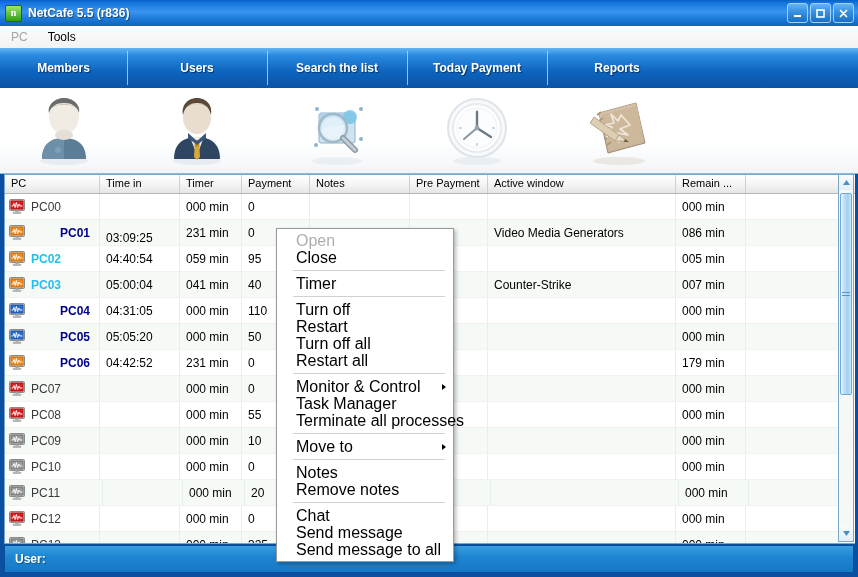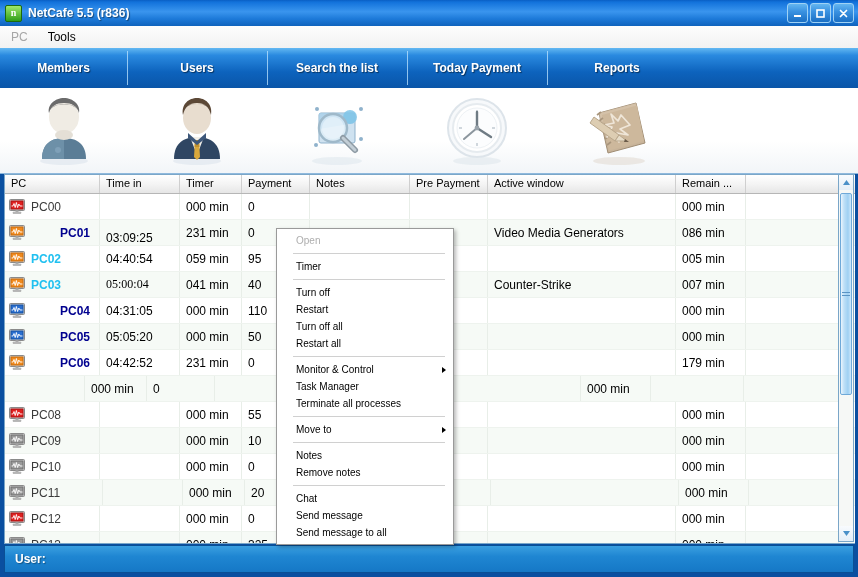--- a/index.html
+++ b/index.html
@@ -146,21 +146,21 @@
   
   .ctxmenu{
     position:absolute;left:276px;top:228px;width:178px;
     background:#ffffff;border:1px solid #9a9a9a;
     box-shadow:2px 2px 4px rgba(0,0,0,.28);
     padding:3px 0;box-sizing:border-box;z-index:40;
   }
   .mi{
     position:relative;height:17px;line-height:17px;
     padding-left:19px;padding-right:16px;
-    font-size:10px;color:#000000;white-space:nowrap;
+    font-size:16px;color:#000000;white-space:nowrap;
   }
   .mi.dis{color:#aeaeae;}
   .mi .arrow{
     position:absolute;right:7px;top:50%;transform:translateY(-50%);
     width:0;height:0;border-left:4px solid #000;
     border-top:3.5px solid transparent;border-bottom:3.5px solid transparent;
   }
   .sep{height:1px;background:#d0d0d0;margin:4px 8px 4px 16px;}
 </style>
 </head>
@@ -414,21 +414,21 @@
           <div class="cell pc" style="width: 95px;">
             <span class="mon"><svg viewBox="0 0 17 15" width="17" height="15">
     <rect x="0.5" y="0.5" width="15" height="11" rx="1" fill="#cfcfcf" stroke="#8a8a8a"></rect>
     <rect x="2" y="2" width="12" height="8" fill="#f08a1e" stroke="#c96a08"></rect>
     <path d="M2.5 7 L4 7 L5 4.5 L6.2 8.5 L7.4 3.5 L8.6 8.5 L9.8 5 L11 7 L13.5 7" fill="none" stroke="#ffffff" stroke-width="0.9" stroke-linejoin="round"></path>
     <rect x="6.5" y="11.5" width="3" height="2" fill="#b5b5b5"></rect>
     <rect x="4" y="13" width="8" height="1.6" rx="0.6" fill="#c4c4c4" stroke="#8a8a8a" stroke-width="0.5"></rect>
   </svg></span>
             <span class="pcname cyan">PC03</span>
           </div>
-          <div class="cell" style="width: 80px; font-family: Liberation Serif, serif;">
+          <div class="cell" style="width: 80px;">
             <span>05:00:04</span>
           </div>
           <div class="cell" style="width: 62px;">
             <span>041 min</span>
           </div>
           <div class="cell" style="width: 68px;">
             <span>40</span>
           </div>
           <div class="cell" style="width: 100px;">
             <span></span>
@@ -540,20 +540,30 @@
           </div>
           <div class="cell" style="width: 188px;">
             <span></span>
           </div>
           <div class="cell" style="width: 70px;">
             <span>179 min</span>
           </div>
           <div class="cell" style="width: 93px;"></div>
         </div>
         <div class="row alt">
+          <div class="cell pc" style="width: 95px;">
+            <span class="mon"><svg viewBox="0 0 17 15" width="17" height="15">
+    <rect x="0.5" y="0.5" width="15" height="11" rx="1" fill="#cfcfcf" stroke="#8a8a8a"></rect>
+    <rect x="2" y="2" width="12" height="8" fill="#e02020" stroke="#a81010"></rect>
+    <path d="M2.5 7 L4 7 L5 4.5 L6.2 8.5 L7.4 3.5 L8.6 8.5 L9.8 5 L11 7 L13.5 7" fill="none" stroke="#ffffff" stroke-width="0.9" stroke-linejoin="round"></path>
+    <rect x="6.5" y="11.5" width="3" height="2" fill="#b5b5b5"></rect>
+    <rect x="4" y="13" width="8" height="1.6" rx="0.6" fill="#c4c4c4" stroke="#8a8a8a" stroke-width="0.5"></rect>
+  </svg></span>
+            <span class="pcname plain">PC07</span>
+          </div>
           <div class="cell" style="width: 80px;">
             <span></span>
           </div>
           <div class="cell" style="width: 62px;">
             <span>000 min</span>
           </div>
           <div class="cell" style="width: 68px;">
             <span>0</span>
           </div>
           <div class="cell" style="width: 100px;">
@@ -796,20 +806,21 @@
         </svg>
     </div>
   </div>
 
   <div class="statusbar">
     <span>User:</span>
   </div>
 
   <div class="ctxmenu" id="ctxmenu">
       <div class="mi dis"><span>Open</span></div>
+      <div class="mi"><span>Close</span></div>
       <div class="sep"></div>
       <div class="mi"><span>Timer</span></div>
       <div class="sep"></div>
       <div class="mi"><span>Turn off</span></div>
       <div class="mi"><span>Restart</span></div>
       <div class="mi"><span>Turn off all</span></div>
       <div class="mi"><span>Restart all</span></div>
       <div class="sep"></div>
       <div class="mi"><span>Monitor &amp; Control</span><span class="arrow"></span></div>
       <div class="mi"><span>Task Manager</span></div>

